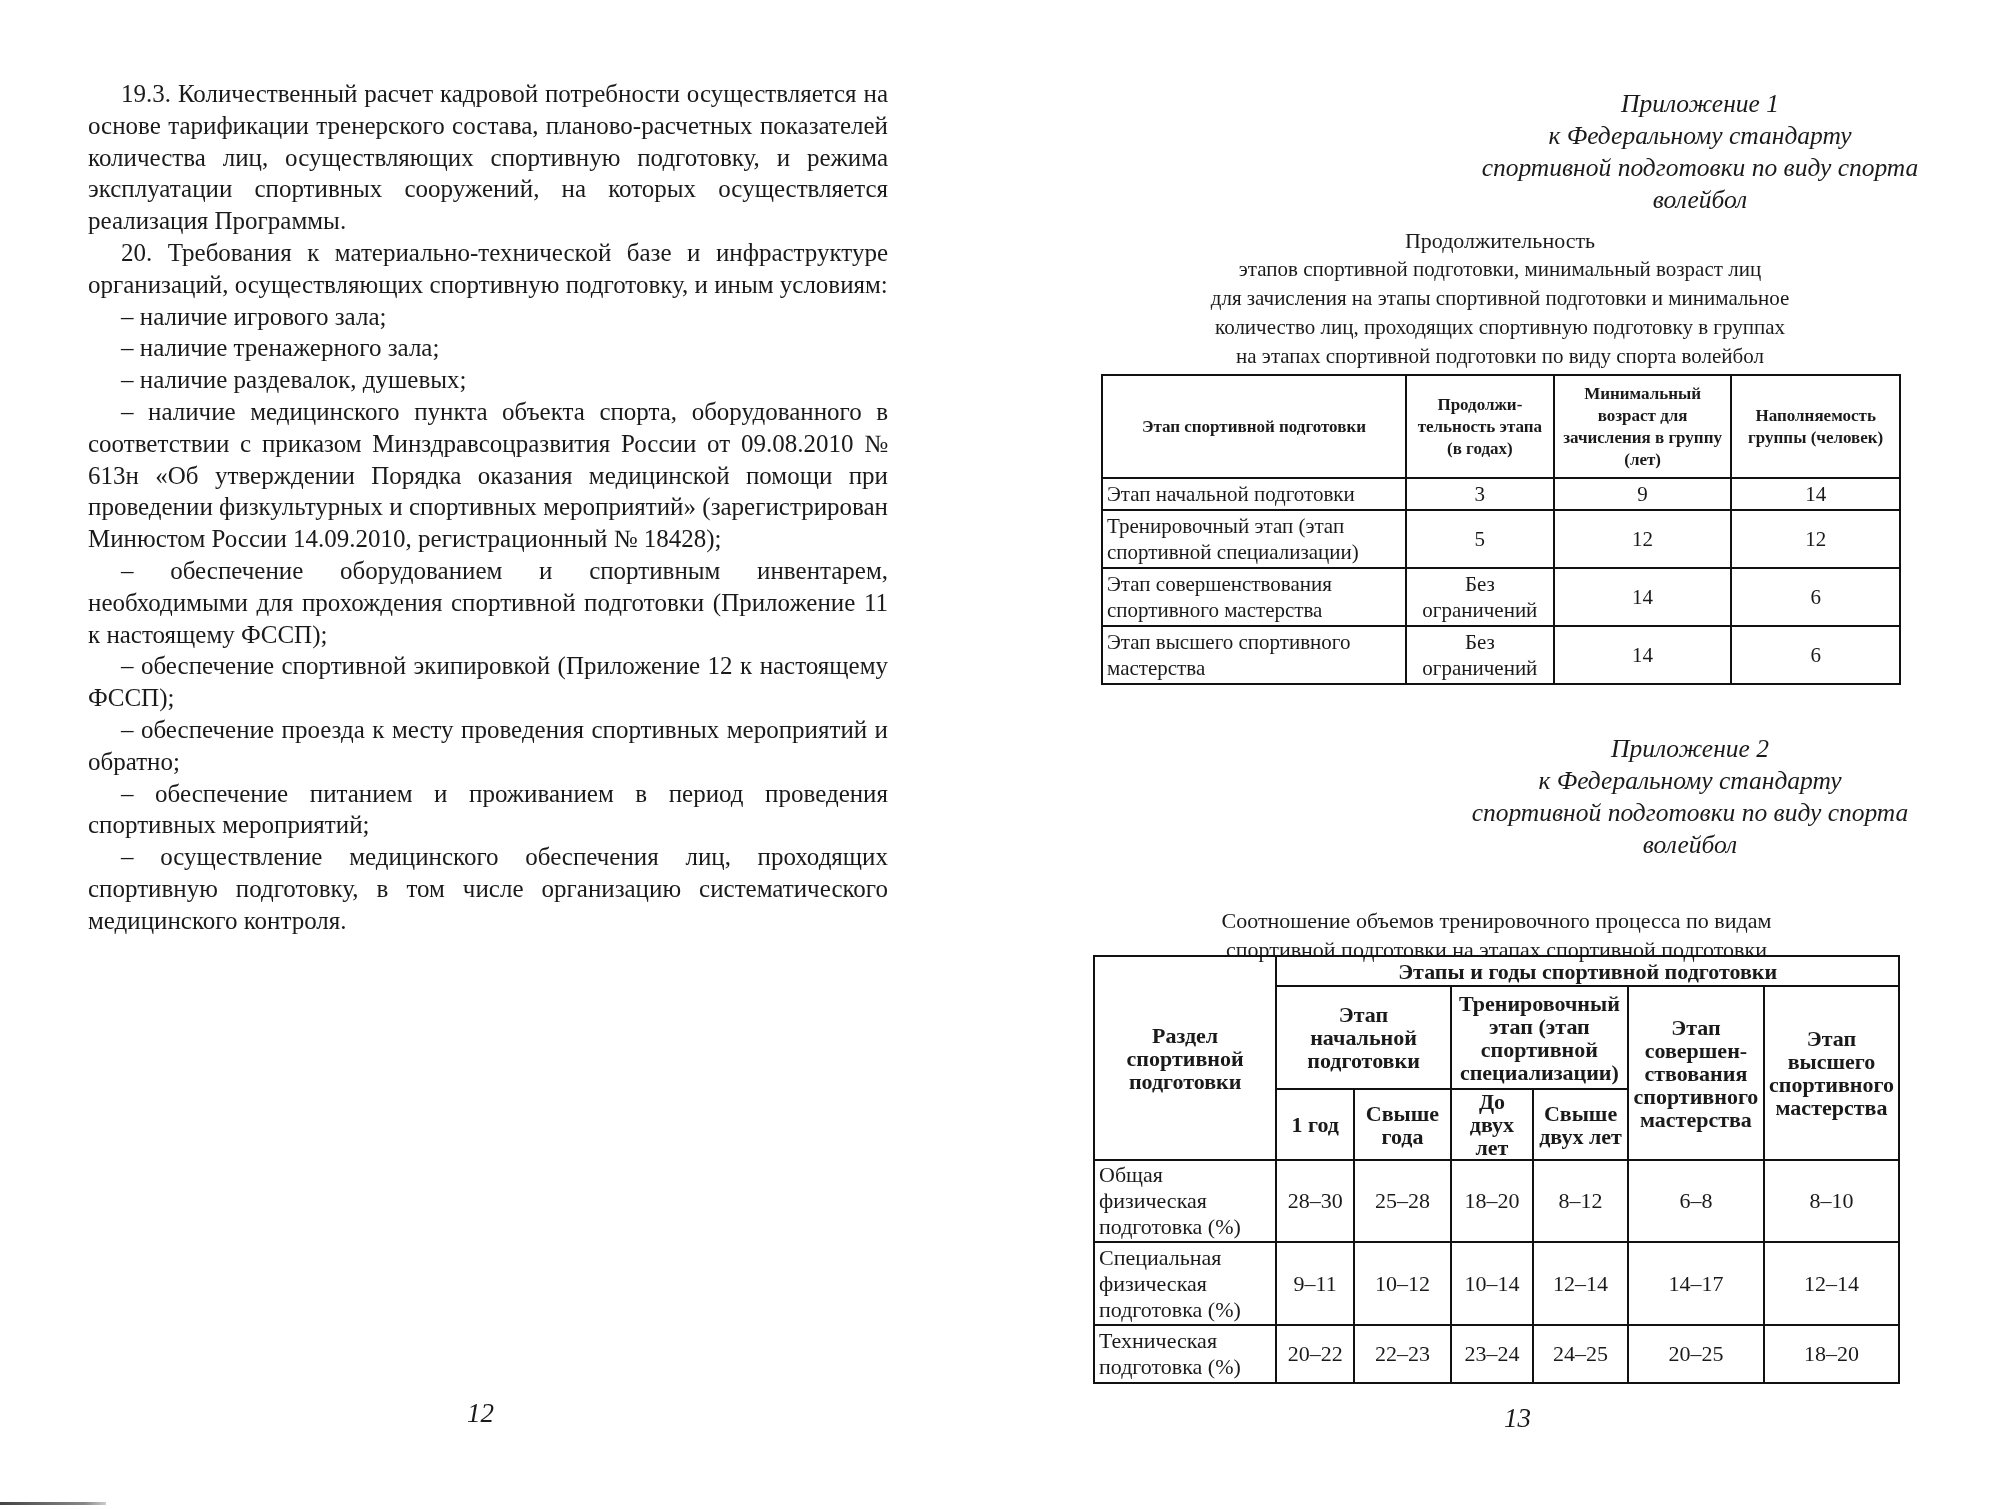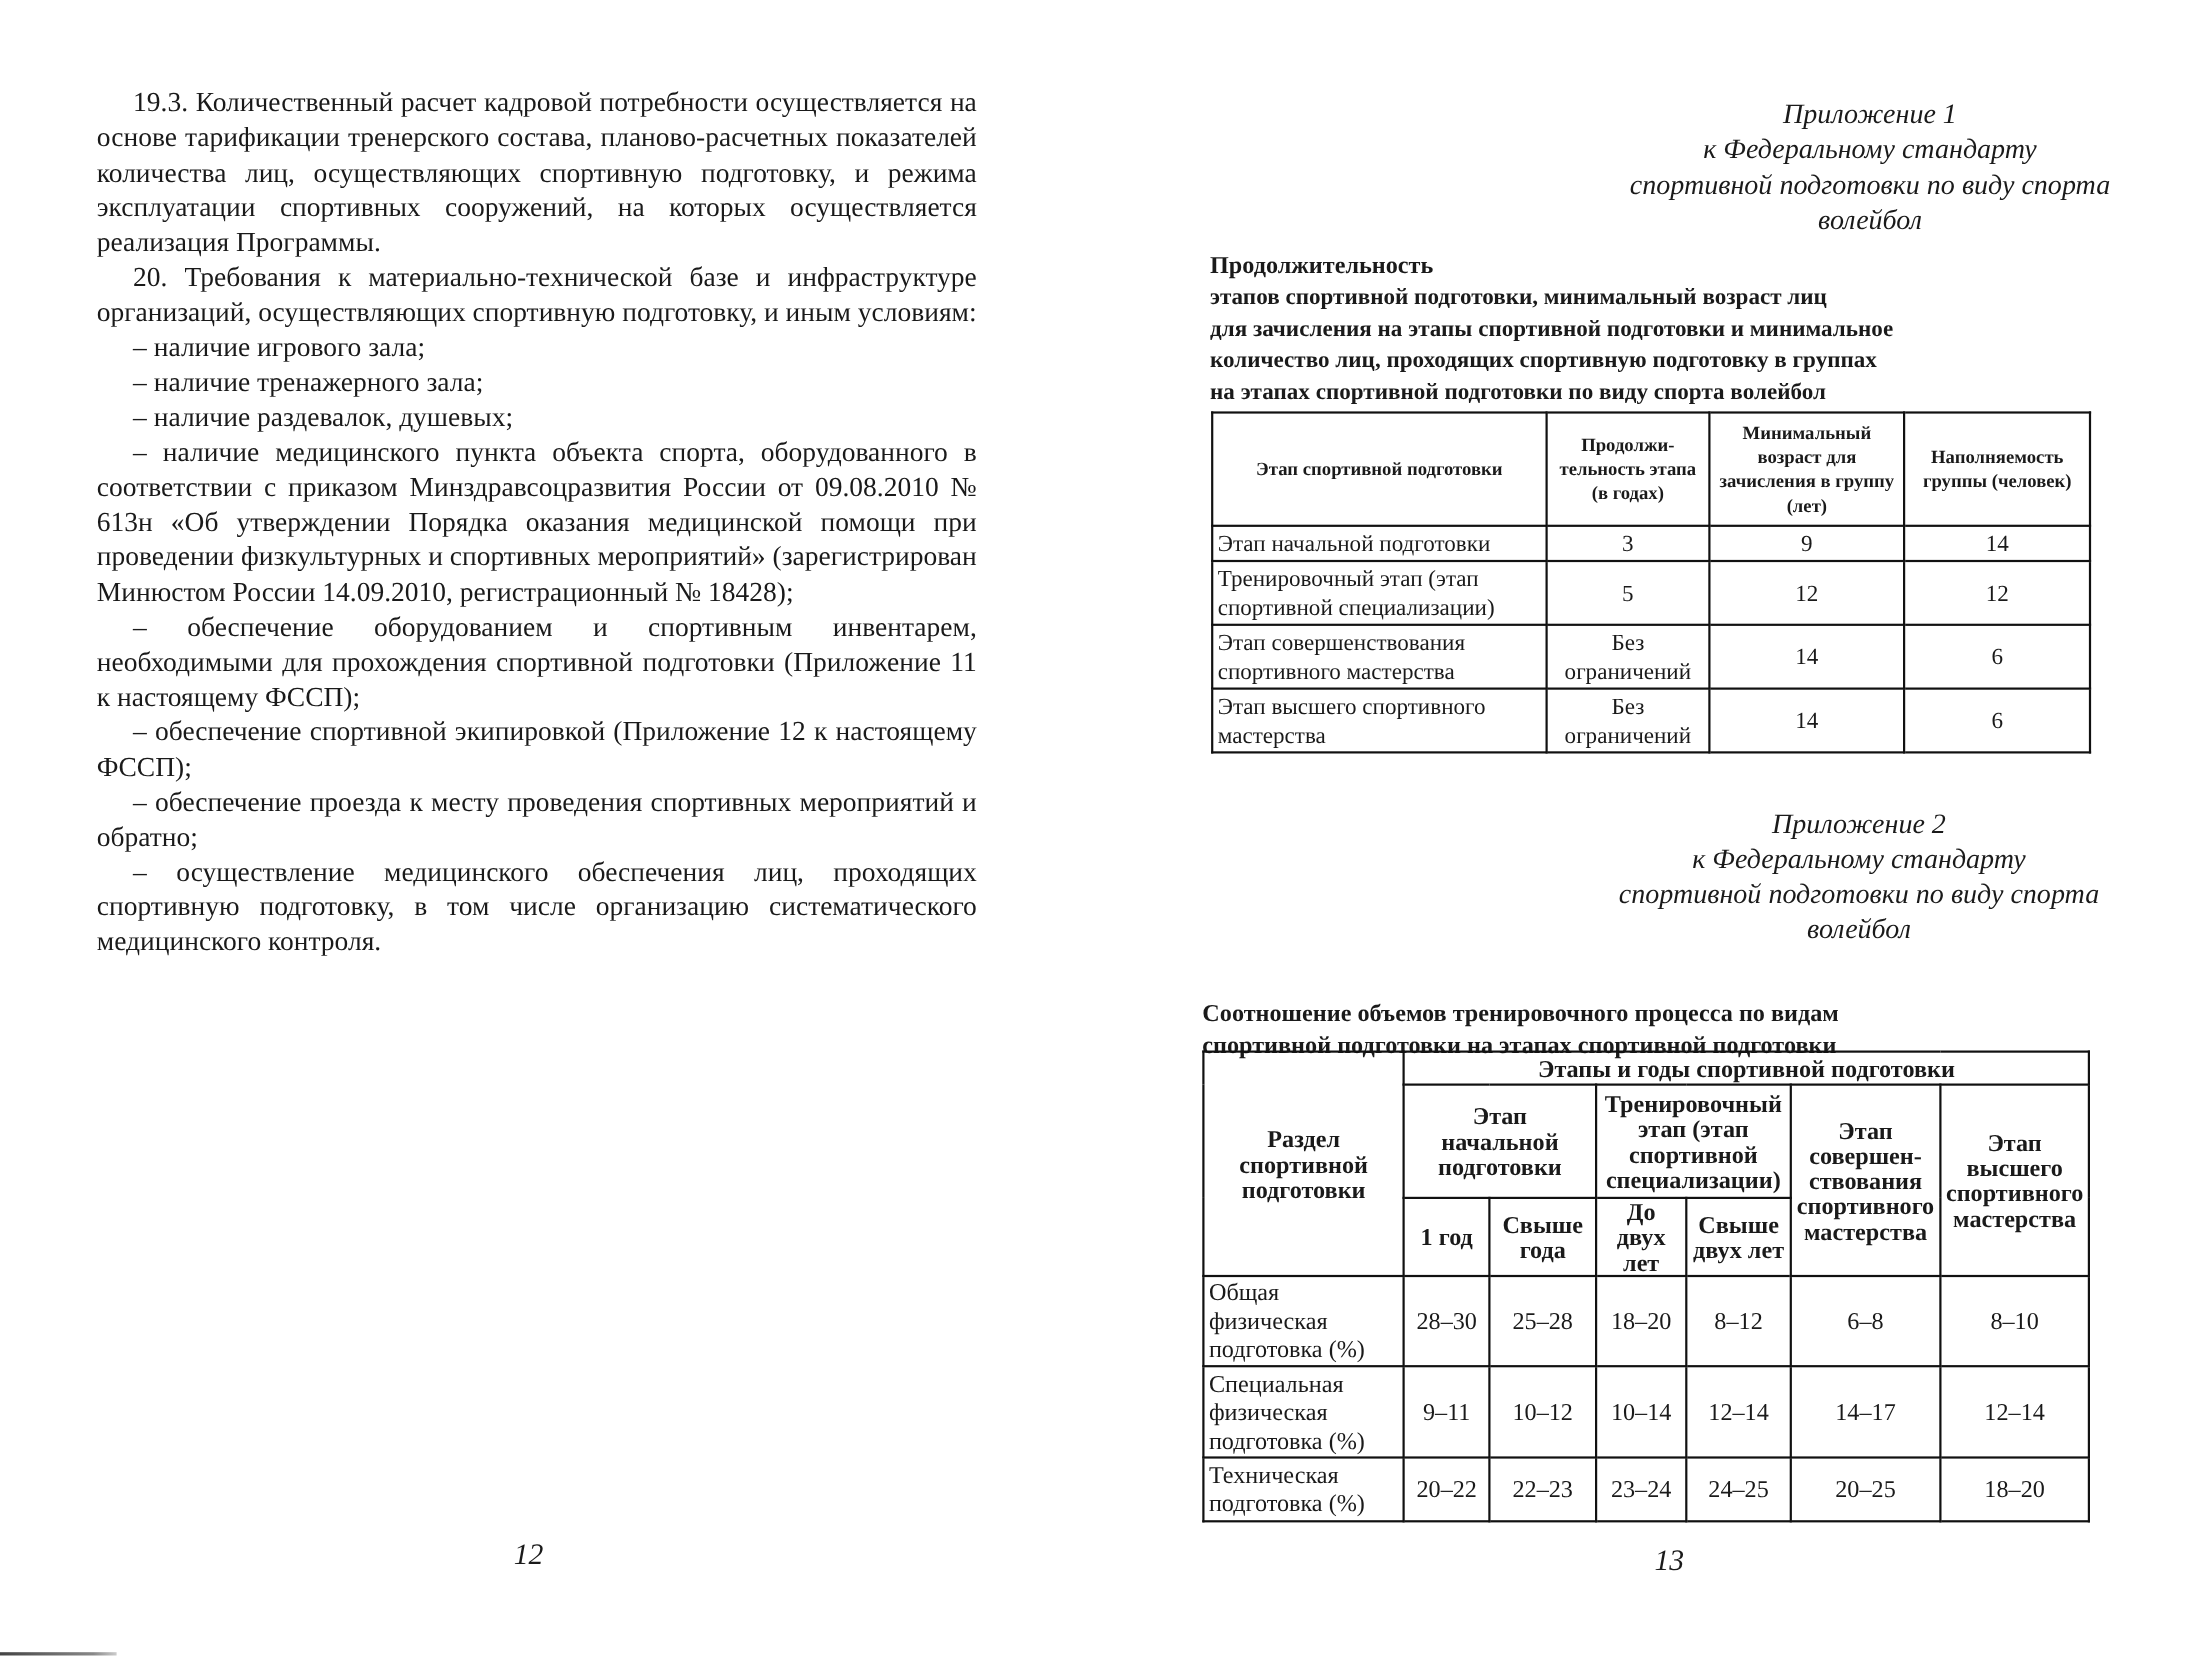--- a/index.html
+++ b/index.html
@@ -16,21 +16,21 @@
   .bottom-edge { position: absolute; left: 0; top: 1502px; width: 106px; height: 3px;
                  background: linear-gradient(90deg,#444,#888 80%,#ccc); }
 
   
   .appendix { position: absolute; text-align: center; font-style: italic;
               font-size: 25.5px; line-height: 32px; }
   .appendix-1 { left: 1430px; top: 88px; width: 540px; }
   .appendix-2 { left: 1420px; top: 733px; width: 540px; }
   .appendix div { white-space: nowrap; }
 
-  .table-title { position: absolute; font-weight: bold;
+  .table-title { position: absolute; text-align: center; font-weight: normal;
                  font-size: 21px; line-height: 29px; }
   .title-1 { left: 1100px; top: 226px; width: 800px; }
   .title-2 { left: 1093px; top: 906px; width: 807px; font-size: 22px; }
 
   table.doc { position: absolute; border-collapse: collapse; }
   table.doc td, table.doc th { border: 2px solid #111; padding: 0 4px; vertical-align: middle; }
   table.doc th { font-weight: bold; font-size: 17px; line-height: 22px; text-align: center; }
   table.doc td { font-size: 21px; line-height: 26px; }
   td.num { text-align: center; }
   td.label { text-align: left; }
@@ -48,20 +48,21 @@
   <div class="body-text">
     <p>19.3. Количественный расчет кадровой потребности осуществляется на основе тарификации тренерского состава, планово-расчетных показателей количества лиц, осуществляющих спортивную подготовку, и режима эксплуатации спортивных сооружений, на которых осуществляется реализация Программы.</p>
     <p>20. Требования к материально-технической базе и инфраструктуре организаций, осуществляющих спортивную подготовку, и иным условиям:</p>
     <p>– наличие игрового зала;</p>
     <p>– наличие тренажерного зала;</p>
     <p>– наличие раздевалок, душевых;</p>
     <p>– наличие медицинского пункта объекта спорта, оборудованного в соответствии с приказом Минздравсоцразвития России от 09.08.2010 № 613н «Об утверждении Порядка оказания медицинской помощи при проведении физкультурных и спортивных мероприятий» (зарегистрирован Минюстом России 14.09.2010, регистрационный № 18428);</p>
     <p>– обеспечение оборудованием и спортивным инвентарем, необходимыми для прохождения спортивной подготовки (Приложение 11 к настоящему ФССП);</p>
     <p>– обеспечение спортивной экипировкой (Приложение 12 к настоящему ФССП);</p>
     <p>– обеспечение проезда к месту проведения спортивных мероприятий и обратно;</p>
+    <p>– обеспечение питанием и проживанием в период проведения спортивных мероприятий;</p>
     <p>– осуществление медицинского обеспечения лиц, проходящих спортивную подготовку, в том числе организацию систематического медицинского контроля.</p>
   </div>
 </div>
 <div class="page-number pn-left">12</div>
 <div class="bottom-edge"></div>
 
 <div class="appendix appendix-1">
   <div>Приложение 1</div>
   <div>к Федеральному стандарту</div>
   <div>спортивной подготовки по виду спорта</div>

